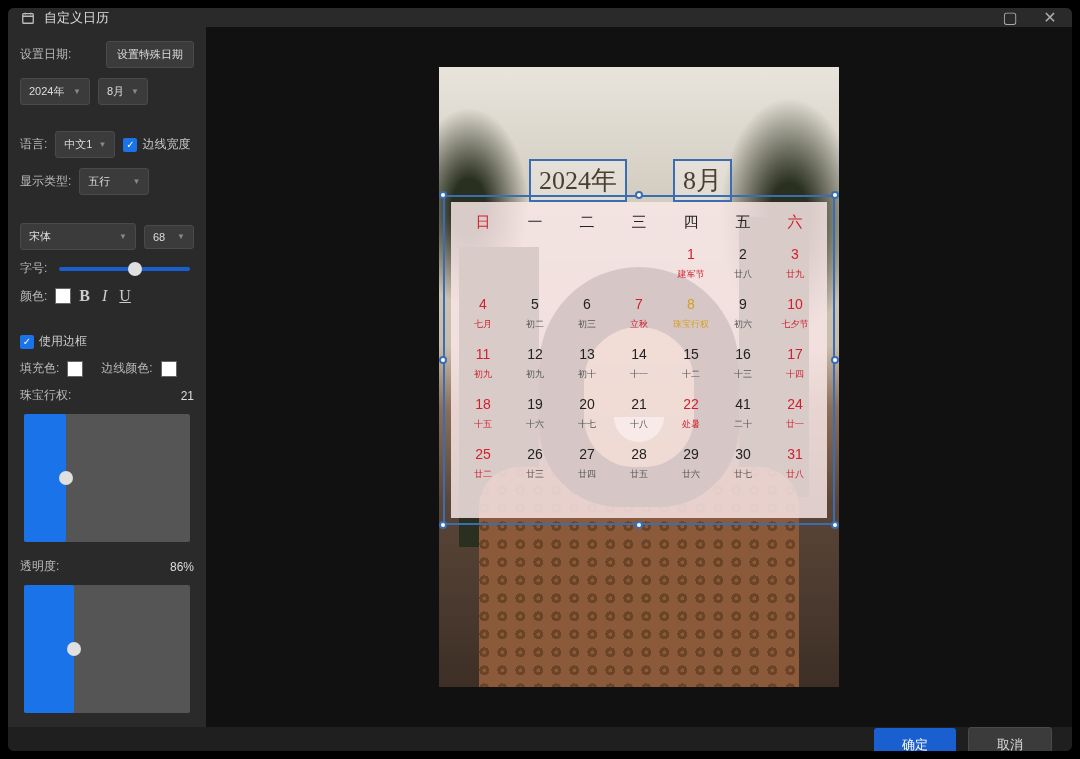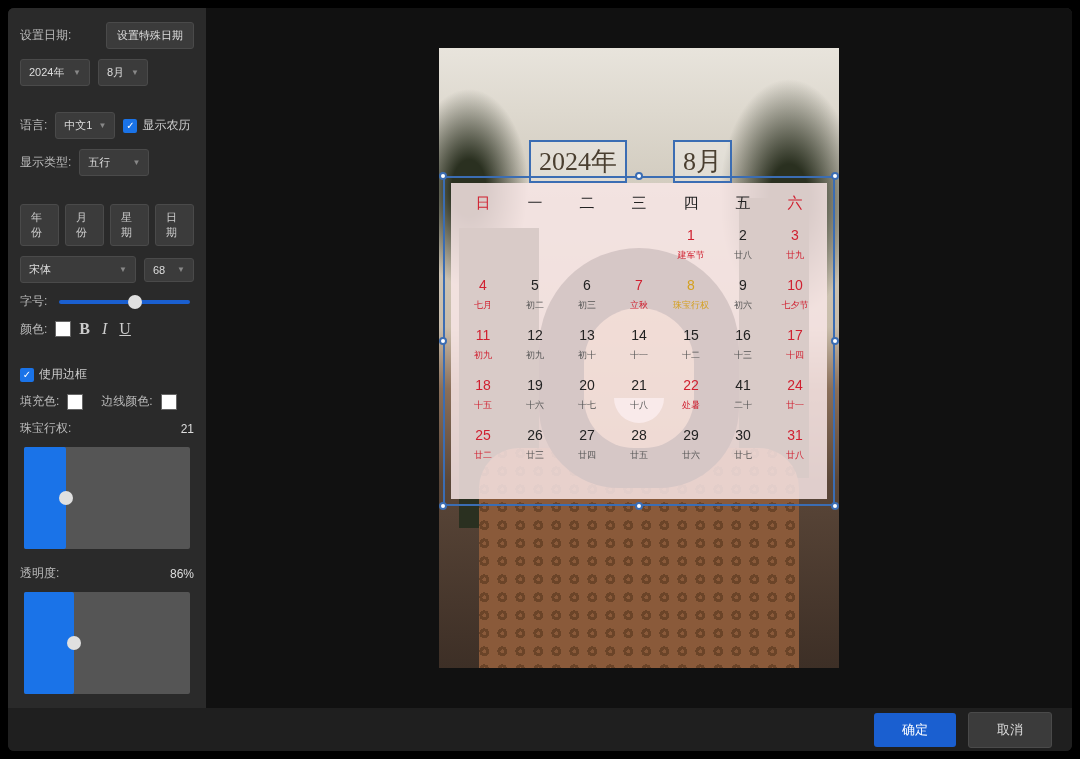--- a/index.html
+++ b/index.html
@@ -65,20 +65,33 @@
 .cal-table .sub.red{color:#d02030}
 .cal-table .sub.yellow{color:#d4a020}
 .footer{height:52px;background:#1f1f1f;display:flex;align-items:center;justify-content:flex-end;padding:0 20px;gap:12px}
 .footer .primary{background:#1a5fd0;color:#fff;border:none;padding:8px 28px;border-radius:3px;font-size:13px;cursor:pointer}
 .footer .secondary{background:#3b3b3b;color:#ddd;border:1px solid #4a4a4a;padding:8px 28px;border-radius:3px;font-size:13px;cursor:pointer}
 </style>
 </head>
 <body>
 
 <div class="window">
+  <div class="titlebar">
+    <span class="icon">
+        <svg viewBox="0 0 16 16">
+          <rect x="2" y="3" width="12" height="11" rx="1"></rect>
+          <path d="M2 6h12M5 2v2M11 2v2"></path>
+        </svg>
+      </span>
+    <span>自定义日历</span>
+    <div class="win-controls">
+      <span>▢</span>
+      <span>✕</span>
+    </div>
+  </div>
   <div class="body">
     <div class="sidebar">
       <div class="row space">
         <span class="label">设置日期:</span>
         <span class="btn">设置特殊日期</span>
       </div>
       <div class="row">
         <div class="select" style="min-width:70px">
             <span>2024年</span>
             <span class="chev">▼</span>
@@ -90,37 +103,31 @@
       </div>
       <div style="height:6px"></div>
       <div class="row">
         <span class="label">语言:</span>
         <div class="select">
             <span>中文1</span>
             <span class="chev">▼</span>
           </div>
         <div class="checkbox">
             <span class="box">✓</span>
-            <span>显示农历</span>
+            <span>边线宽度</span>
           </div>
       </div>
       <div class="row">
         <span class="label">显示类型:</span>
         <div class="select" style="min-width:70px">
             <span>五行</span>
             <span class="chev">▼</span>
           </div>
       </div>
       <div style="height:8px"></div>
-      <div class="tabs">
-        <span class="tab">年份</span>
-        <span class="tab">月份</span>
-        <span class="tab">星期</span>
-        <span class="tab">日期</span>
-      </div>
       <div class="row">
         <div class="select" style="flex:1">
             <span>宋体</span>
             <span class="chev">▼</span>
           </div>
         <div class="select">
             <span>68</span>
             <span class="chev">▼</span>
           </div>
       </div>

